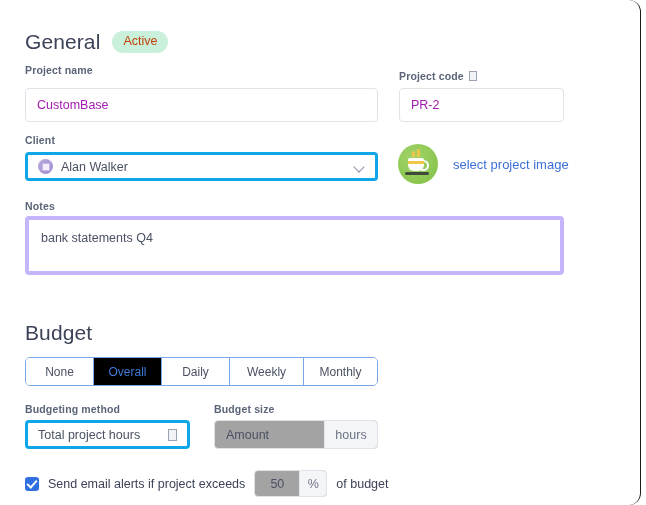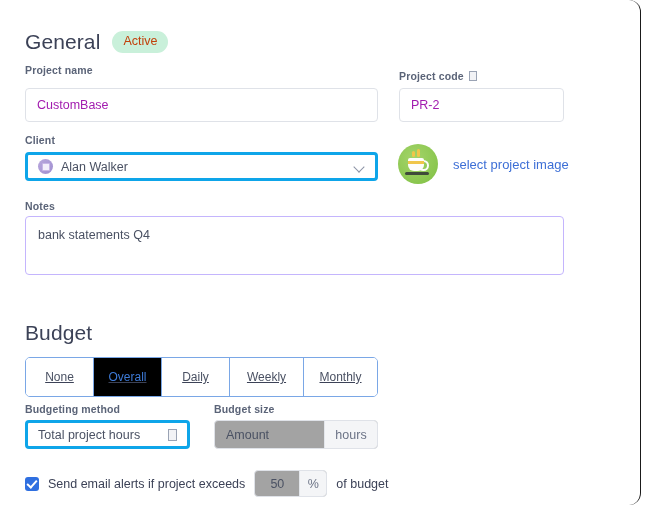--- a/index.html
+++ b/index.html
@@ -156,21 +156,21 @@
     height: 8px;
     background: #f3eefb;
     border-radius: 1px;
     border: 1px solid #c7b6e6;
     box-sizing: border-box;
   }
 
   .textarea-box {
     position: absolute;
     box-sizing: border-box;
-    border: 1px solid #c4b5fd;
+    border: 4px solid #c4b5fd;
     border-radius: 4px;
     background: #ffffff;
     font-size: 12.5px;
     color: #4a5163;
     padding: 10px 12px;
     line-height: 1.4;
   }
 
   
   .proj-img {
@@ -377,21 +377,21 @@
     <span>Notes</span>
   </div>
   <div class="textarea-box" style="left:25px; top:216px; width:539px; height:59px;">
     <span>bank statements Q4</span>
   </div>
 
   <div class="section-head" style="left:25px; top:322px;">
     <span class="section-title">Budget</span>
   </div>
 
-  <div class="segmented" style="left:25px; top:357px; width:353px; height:40px;text-decoration:underline;">
+  <div class="segmented" style="left:25px; top:357px; width:353px; height:29px;">
     <div class="seg" style="width:68px;">
       <span>None</span>
     </div>
     <div class="seg active" style="width:68px;">
       <span>Overall</span>
     </div>
     <div class="seg" style="width:68px;">
       <span>Daily</span>
     </div>
     <div class="seg" style="width:74px;">

